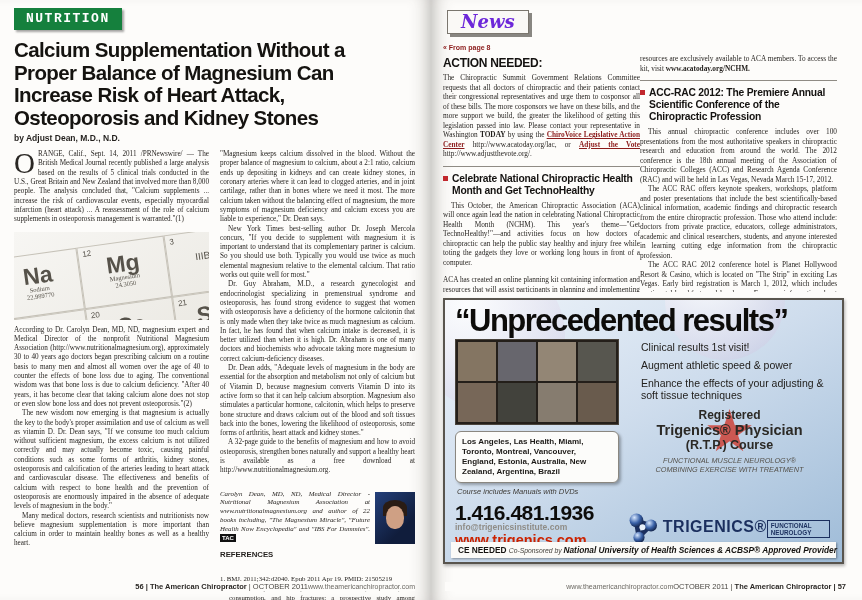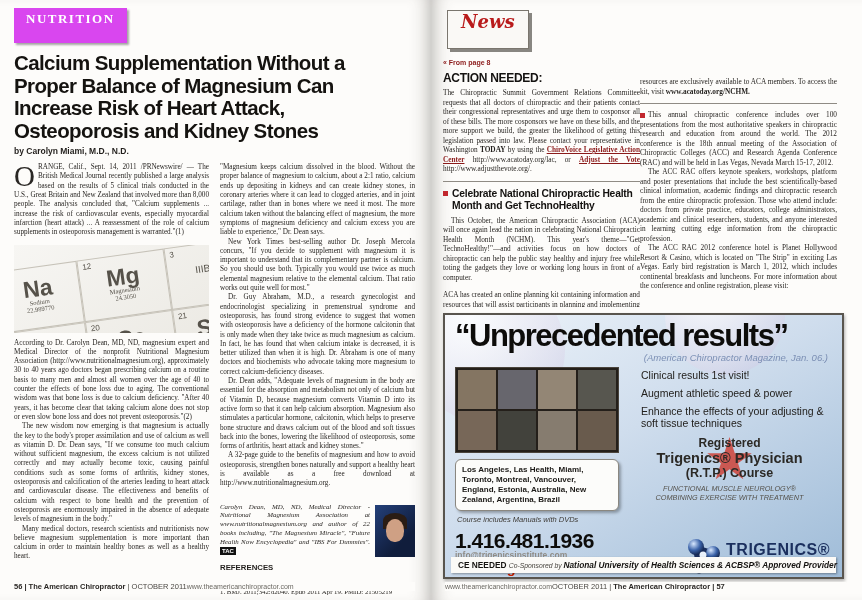--- a/index.html
+++ b/index.html
@@ -2,21 +2,21 @@
 <html><head>
 <meta charset="utf-8">
 <style>
   html,body{margin:0;padding:0;background:#e9e7e3;}
   .spread{position:relative;width:862px;height:600px;display:flex;background:#f4f2ee;font-family:"Liberation Serif",serif;color:#221f1c;overflow:hidden;}
   .page{position:relative;width:431px;height:600px;background:#fdfcfa;overflow:hidden;}
   .page.left{box-shadow:inset -16px 0 20px -16px rgba(60,55,48,.45);}
   .page.right{box-shadow:inset 16px 0 20px -16px rgba(60,55,48,.45);}
   
   .lp-inner{padding:8px 16px 0 14px;}
-  .kicker{display:inline-block;background:#d946ef;color:#fff;font-family:Liberation Serif, serif;font-weight:bold;font-size:13px;letter-spacing:1.5px;padding:3px 12px 16px;box-shadow:2px 2px 2px rgba(0,0,0,.35);}
+  .kicker{display:inline-block;background:#15803d;color:#fff;font-family:Liberation Mono, monospace;font-weight:bold;font-size:13px;letter-spacing:1.5px;padding:3px 12px 4px;box-shadow:2px 2px 2px rgba(0,0,0,.35);}
   .headline{font-family:"Liberation Sans",sans-serif;font-weight:bold;font-size:20.5px;line-height:1.1;letter-spacing:-.6px;color:#151310;margin:9px 0 4px;width:398px;}
   .byline{font-family:"Liberation Sans",sans-serif;font-weight:bold;font-size:8.5px;margin-bottom:7px;}
   .cols{display:flex;gap:11px;height:452px;overflow:hidden;}
   .col{width:195px;}
   .body-p{font-size:7.2px;line-height:9.3px;text-align:justify;margin:0;}
   .body-p.ind{text-indent:8px;}
   .dropcap{float:left;font-size:29px;line-height:24px;padding:1px 3px 0 0;font-weight:normal;color:#2a2724;}
   
   .pt-photo{position:relative;width:195px;height:88px;margin:7px 0 6px;overflow:hidden;background:linear-gradient(145deg,#f7f6f3,#eceae4);}
   .pt-wrap{position:absolute;left:-14px;top:6px;width:300px;transform:rotate(-8deg);display:grid;grid-template-columns:84px 88px 72px;grid-template-rows:62px 58px;color:#56524a;}
@@ -27,26 +27,26 @@
   .pt-mass{font-size:6.5px;text-align:center;}
   .pt-group{font-family:"Liberation Sans",sans-serif;font-size:10px;text-align:center;margin-top:8px;}
   
   .bio{font-style:italic;font-size:6.9px;line-height:8.8px;margin-top:14px;text-align:justify;}
   .author-photo{float:right;width:40px;height:52px;margin:2px 0 2px 5px;background:linear-gradient(135deg,#24407a 0%,#101d3c 70%);position:relative;}
   .author-photo .face{position:absolute;left:11px;top:14px;width:18px;height:23px;border-radius:50% 50% 46% 46%;background:#cfa084;}
   .author-photo .hair{position:absolute;left:8px;top:8px;width:24px;height:16px;border-radius:50% 50% 0 0;background:#2a1c14;}
   .tac-badge{display:inline-block;background:#111;color:#fff;font-family:"Liberation Sans",sans-serif;font-style:normal;font-weight:bold;font-size:6px;padding:0 2px;line-height:8px;}
   .refs-h{font-family:"Liberation Sans",sans-serif;font-weight:bold;font-size:7.8px;margin:8px 0 16px;}
   .ref{font-size:6.8px;line-height:8.6px;margin:0 0 1px 9px;text-indent:-9px;text-align:justify;}
-  .pg-footer{position:absolute;bottom:9px;left:14px;right:16px;display:flex;justify-content:flex-start;align-items:baseline;font-family:"Liberation Sans",sans-serif;font-size:7.5px;color:#4a4742;background:#fdfcfa;}
+  .pg-footer{position:absolute;bottom:9px;left:14px;right:16px;display:flex;justify-content:flex-end;align-items:baseline;font-family:"Liberation Sans",sans-serif;font-size:7.5px;color:#4a4742;background:#fdfcfa;}
   .pg-footer b{color:#2a2724;}
   .pg-footer .url{font-size:7px;color:#6b6862;}
   
   .rp-inner{padding:8px 16px 0 12px;}
-  .masthead{display:inline-block;border:1px solid #7a766e;background:#faf9f6;box-shadow:3px 3px 0 rgba(40,36,30,.55);padding:0 13px 16px;font-family:"DejaVu Serif",serif;font-weight:bold;font-style:italic;font-size:18px;color:#b91c1c;margin:2px 0 6px 4px;}
+  .masthead{display:inline-block;border:1px solid #7a766e;background:#faf9f6;box-shadow:3px 3px 0 rgba(40,36,30,.55);padding:0 13px 1px;font-family:"DejaVu Serif",serif;font-weight:bold;font-style:italic;font-size:18px;color:#6d28d9;margin:2px 0 6px 4px;}
   .rcols{display:flex;height:252px;overflow:hidden;}
   .rcol{width:197px;}
   .from-page{font-family:"Liberation Sans",sans-serif;font-weight:bold;font-size:7px;color:#8b1a1a;margin:4px 0 5px;}
   .news-h1{font-family:"Liberation Sans",sans-serif;font-weight:bold;font-size:12px;letter-spacing:-.3px;margin:0 0 3px;color:#141210;}
   .news-p{font-size:7.3px;line-height:9.5px;text-align:justify;margin:0;}
   .news-p.ind{text-indent:8px;}
   .newslink{color:#8b1a1a;font-weight:bold;text-decoration:underline;cursor:pointer;}
   .rule{border:none;border-top:1px solid #8f8b84;margin:7px 0 6px;}
   .sec-h{font-family:"Liberation Sans",sans-serif;font-weight:bold;font-size:10.3px;line-height:1.18;letter-spacing:-.2px;margin:0 0 4px;color:#141210;position:relative;padding-left:9px;}
   .sec-h .sq{position:absolute;left:0;top:3px;width:5px;height:5px;background:#c1272d;}
@@ -69,39 +69,39 @@
   .ad-right{flex:1;position:relative;}
   .ad-bullets{font-family:"Liberation Sans",sans-serif;font-size:10.5px;color:#23211e;line-height:13px;margin:2px 0 0 14px;}
   .ad-bullets div{margin-bottom:5px;}
   .reg-block{position:relative;text-align:center;margin-top:8px;font-family:"Liberation Sans",sans-serif;}
   .reg-star{position:absolute;left:50%;top:-12px;transform:translateX(-50%);font-size:58px;color:#cf3a2e;opacity:.8;z-index:0;font-family:"DejaVu Sans",sans-serif;}
   .reg-l1{position:relative;z-index:1;font-weight:bold;font-size:12px;color:#2b2925;line-height:13px;}
   .reg-l2{position:relative;z-index:1;font-weight:bold;font-size:14.5px;color:#2b2925;line-height:16px;}
   .reg-l3{position:relative;z-index:1;font-weight:bold;font-size:12.5px;color:#2b2925;line-height:15px;}
   .taglines{position:relative;z-index:1;font-style:italic;font-size:7.3px;color:#55524c;line-height:9px;margin-top:3px;}
   .logo-block{position:absolute;right:2px;bottom:2px;display:flex;align-items:center;gap:5px;}
-  .logo-text{display:flex;flex-direction:column;align-items:flex-start;}
+  .logo-text{display:flex;flex-direction:row;align-items:flex-start;}
   .logo-name{font-family:"Liberation Sans",sans-serif;font-weight:bold;font-size:16px;letter-spacing:.5px;color:#1b2f5e;line-height:16px;}
   .logo-sub{font-family:"Liberation Sans",sans-serif;font-weight:bold;font-size:6.3px;color:#1b2f5e;border:1px solid #1b2f5e;padding:1px 3px;margin-top:1px;}
   .ce-strip{position:absolute;left:6px;right:6px;bottom:4px;background:#fbfaf7;box-shadow:1px 1px 2px rgba(0,0,0,.35);padding:3px 7px;font-family:"Liberation Sans",sans-serif;font-size:8.3px;color:#14120f;white-space:nowrap;}
   .ce-strip .ce-label{font-weight:bold;}
   .ce-strip .ce-mid{font-style:italic;font-size:6.8px;color:#45423c;}
   .ce-strip .ce-text{font-weight:bold;font-style:italic;}
   .action-card{text-align:center;font-weight:bold;font-size:7.4px;color:#201d1a;margin-top:6px;}
 </style>
 </head>
 <body>
 
 <div class="spread">
 
   <div class="page left">
     <div class="lp-inner">
       <div class="kicker">NUTRITION</div>
       <h1 class="headline">Calcium Supplementation Without a Proper Balance of Magnesium Can Increase Risk of Heart Attack, Osteoporosis and Kidney Stones</h1>
-      <div class="byline">by Carolyn Miami, M.D., N.D.</div>
+      <div class="byline">by Adjust Dean, M.D., N.D.</div>
 
       <div class="cols">
 
         <div class="col">
           <p class="body-p"><span class="dropcap">O</span><span>RANGE, Calif., Sept. 14, 2011 /PRNewswire/ — The British Medical Journal recently published a large analysis based on the results of 5 clinical trials conducted in the U.S., Great Britain and New Zealand that involved more than 8,000 people. The analysis concluded that, "Calcium supplements ... increase the risk of cardiovascular events, especially myocardial infarction (heart attack) ... A reassessment of the role of calcium supplements in osteoporosis management is warranted."(1)</span></p>
 
           <div class="pt-photo">
             <div class="pt-wrap">
               <div class="pt-cell">
                 <div class="pt-num">11</div>
@@ -177,35 +177,34 @@
           <div class="from-page">« From page 8</div>
           <div class="news-h1">ACTION NEEDED:</div>
           <p class="news-p"><span>The Chiropractic Summit Government Relations Committee requests that all doctors of chiropractic and their patients contact their congressional representatives and urge them to cosponsor all of these bills.  The more cosponsors we have on these bills, and the more support we build, the greater the likelihood of getting this legislation passed into law.  Please contact your representative in Washington </span><b>TODAY</b><span> by using the </span><span class="newslink">ChiroVoice Legislative Action Center</span><span> http://www.acatoday.org/lac, or </span><span class="newslink">Adjust the Vote</span><span> http://www.adjustthevote.org/.</span></p>
           <hr class="rule">
           <div class="sec-h"><span class="sq"></span><span>Celebrate National Chiropractic Health Month and Get TechnoHealthy</span></div>
           <p class="news-p ind">This October, the American Chiropractic Association (ACA) will once again lead the nation in celebrating National Chiropractic Health Month (NCHM). This year's theme—"Get TechnoHealthy!"—and activities focus on how doctors of chiropractic can help the public stay healthy and injury free while toting the gadgets they love or working long hours in front of a computer.</p>
           <p class="news-p" style="margin-top:8px;">ACA has created an online planning kit containing information and resources that will assist participants in planning and implementing NCHM activities at local and regional levels. Certain</p>
         </div>
 
         <div class="rcol">
-          <p class="news-p" style="margin-top:22px;"><span>resources are exclusively available to ACA members. To access the kit, visit </span><span class="boldurl">www.acatoday.org/NCHM.</span></p>
+          <p class="news-p" style="margin-top:14px;"><span>resources are exclusively available to ACA members. To access the kit, visit </span><span class="boldurl">www.acatoday.org/NCHM.</span></p>
           <hr class="rule">
-          <div class="sec-h"><span class="sq"></span></div>
+          <div class="sec-h"><span class="sq"></span><span>ACC-RAC 2012: The Premiere Annual Scientific Conference of the Chiropractic Profession</span></div>
           <p class="news-p ind">This annual chiropractic conference includes over 100 presentations from the most authoritative speakers in chiropractic research and education from around the world. The 2012 conference is the 18th annual meeting of the Association of Chiropractic Colleges (ACC) and Research Agenda Conference (RAC) and will be held in Las Vegas, Nevada March 15-17, 2012.</p>
           <p class="news-p ind">The ACC RAC offers keynote speakers, workshops, platform and poster presentations that include the best scientifically-based clinical information, academic findings and chiropractic research from the entire chiropractic profession. Those who attend include: doctors from private practice, educators, college administrators, academic and clinical researchers, students, and anyone interested in learning cutting edge information from the chiropractic profession.</p>
           <p class="news-p ind"><span>The ACC RAC 2012 conference hotel is Planet Hollywood Resort &amp; Casino, which is located on "The Strip" in exciting Las Vegas. Early bird registration is March 1, 2012, which includes continental breakfasts and luncheons. For more information about the conference and online registration, please visit: </span></p>
         </div>
       </div>
 
       
       <div class="ad">
         <div class="bigcircle" style="left:-30px;top:-40px;width:150px;height:150px;"></div>
         <div class="bigcircle" style="left:220px;top:-60px;width:120px;height:120px;"></div>
         <div class="ad-headline">“Unprecedented results”</div>
-        <div class="ad-attrib">(American Chiropractor Magazine, Jan. 06.)</div>
 
         <div class="ad-cols">
           <div class="ad-left">
             <div class="collage">
               <div style="background:#8a7a66"></div>
               <div style="background:#6b6a72"></div>
               <div style="background:#9a8c7a"></div>
               <div style="background:#5b5a52"></div>
               <div style="background:#7c6c5c"></div>
               <div style="background:#45443e"></div>

